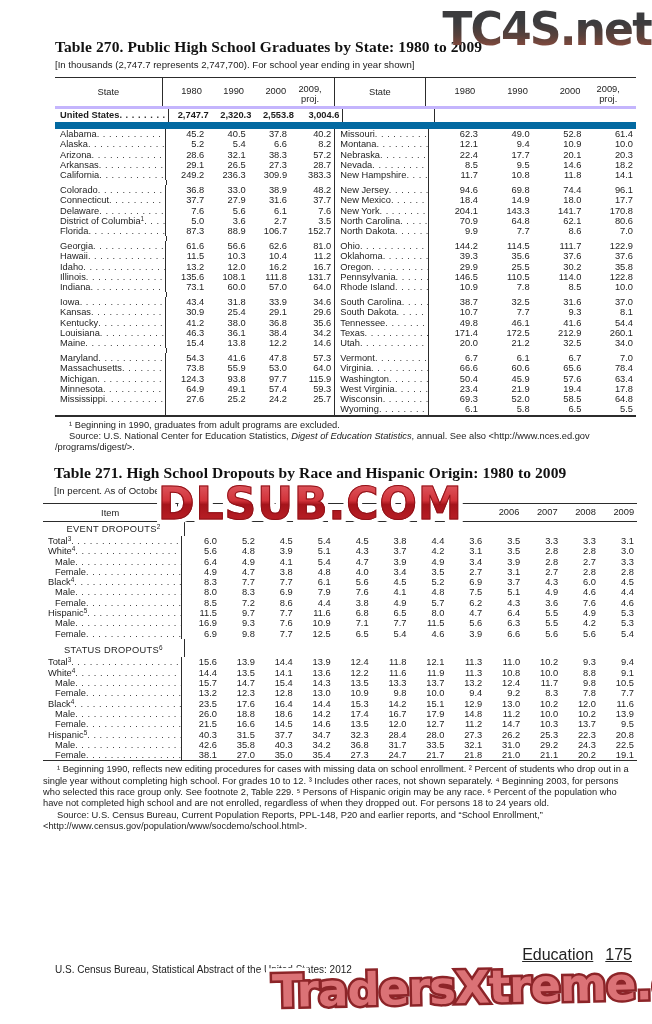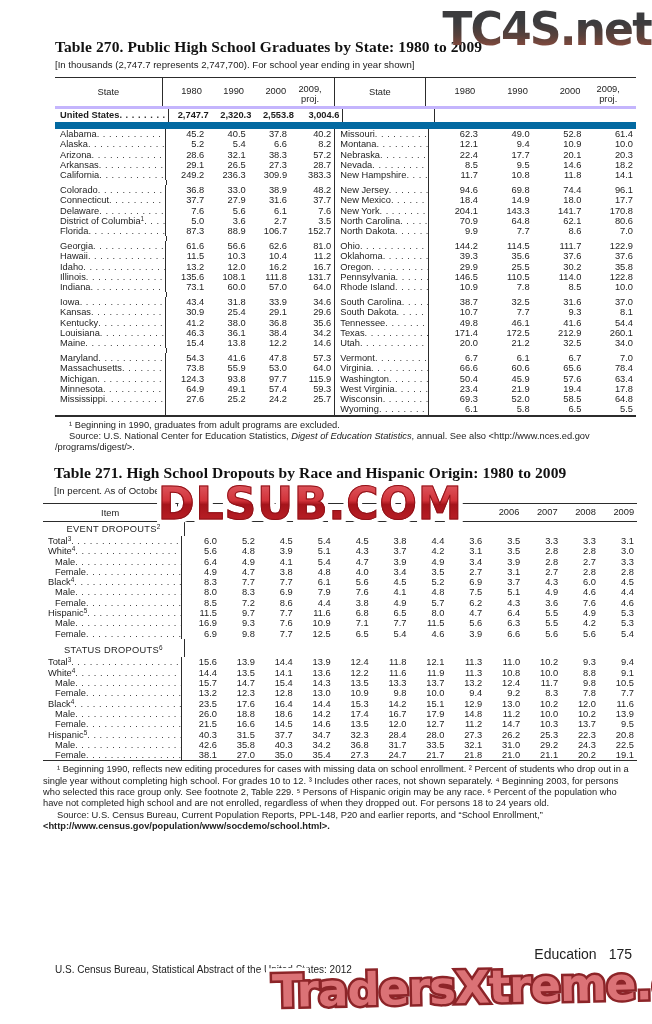--- a/index.html
+++ b/index.html
@@ -37,21 +37,21 @@
   .s271{position:absolute;left:43px;top:464px;width:594px;}
   .s271 .tbl-title,.s271 .tbl-sub{margin-left:11px;}
   .tbl271{border-top:1px solid #2c2c2c;border-bottom:1.5px solid #2c2c2c;font-size:9.3px;}
   .t271 .d0{width:141px;}.t271 .dv{width:37px;}
   .uhead{height:17px;border-bottom:1px solid #2c2c2c;}
   .th-item{display:flex;align-items:center;justify-content:center;}
   .shead{height:14px;line-height:15px;text-align:center;letter-spacing:.3px;}
   .shead .d0{padding-left:0;}
   .i1 .lbl{padding-left:7px;}
   
-  .edu{position:absolute;right:20px;top:946px;font-size:14px;color:#222;}
+  .edu{position:absolute;right:20px;top:946px;font-size:16px;color:#222;text-decoration:underline;}
   .edu .num{margin-left:12px;}
   .census-line{position:absolute;left:55px;top:964px;font-size:10px;color:#222;}
   
   .wm{position:absolute;font-weight:bold;white-space:nowrap;z-index:30;}
   .wm-top{top:2px;right:-4px;font-size:46px;letter-spacing:-2px;font-family:"DejaVu Sans",sans-serif;
           background:linear-gradient(180deg,#3c3c3e 38%,#57413b 62%,#8a4b3e 85%);
           -webkit-background-clip:text;background-clip:text;color:transparent;
           transform:scaleX(.96);}
   .wm-mid{top:478px;left:158px;font-size:44px;font-family:"DejaVu Sans",sans-serif;letter-spacing:1px;}
   .wm-mid::before{content:attr(data-text);position:absolute;left:0;top:0;color:#fff;
@@ -1059,21 +1059,21 @@
             <div class="dv val">21.0</div>
             <div class="dv val">21.1</div>
             <div class="dv val">20.2</div>
             <div class="dv val">19.1</div>
           </div>
         </div>
     </div>
 
     <p class="fn fn-ind">¹ Beginning 1990, reflects new editing procedures for cases with missing data on school enrollment. ² Percent of students who drop out in a single year without completing high school. For grades 10 to 12. ³ Includes other races, not shown separately. ⁴ Beginning 2003, for persons who selected this race group only. See footnote 2, Table 229. ⁵ Persons of Hispanic origin may be any race. ⁶ Percent of the population who have not completed high school and are not enrolled, regardless of when they dropped out. For persons 18 to 24 years old.</p>
     <p class="fn fn-ind" style="margin-top:0;">Source: U.S. Census Bureau, Current Population Reports, PPL-148, P20 and earlier reports, and “School Enrollment,”</p>
-    <p class="fn" style="margin-top:0;font-weight:bold;">&lt;http://www.census.gov/population/www/socdemo/school.html&gt;.</p>
+    <p class="fn" style="margin-top:0;">&lt;http://www.census.gov/population/www/socdemo/school.html&gt;.</p>
   </section>
 
   <div class="wm wm-mid" data-text="DLSUB.COM">
     <span class="wm-front">DLSUB.COM</span>
   </div>
 
   <div class="edu">
     <span>Education</span><span class="num">175</span>
   </div>
   <div class="census-line">U.S. Census Bureau, Statistical Abstract of the United States: 2012</div>

